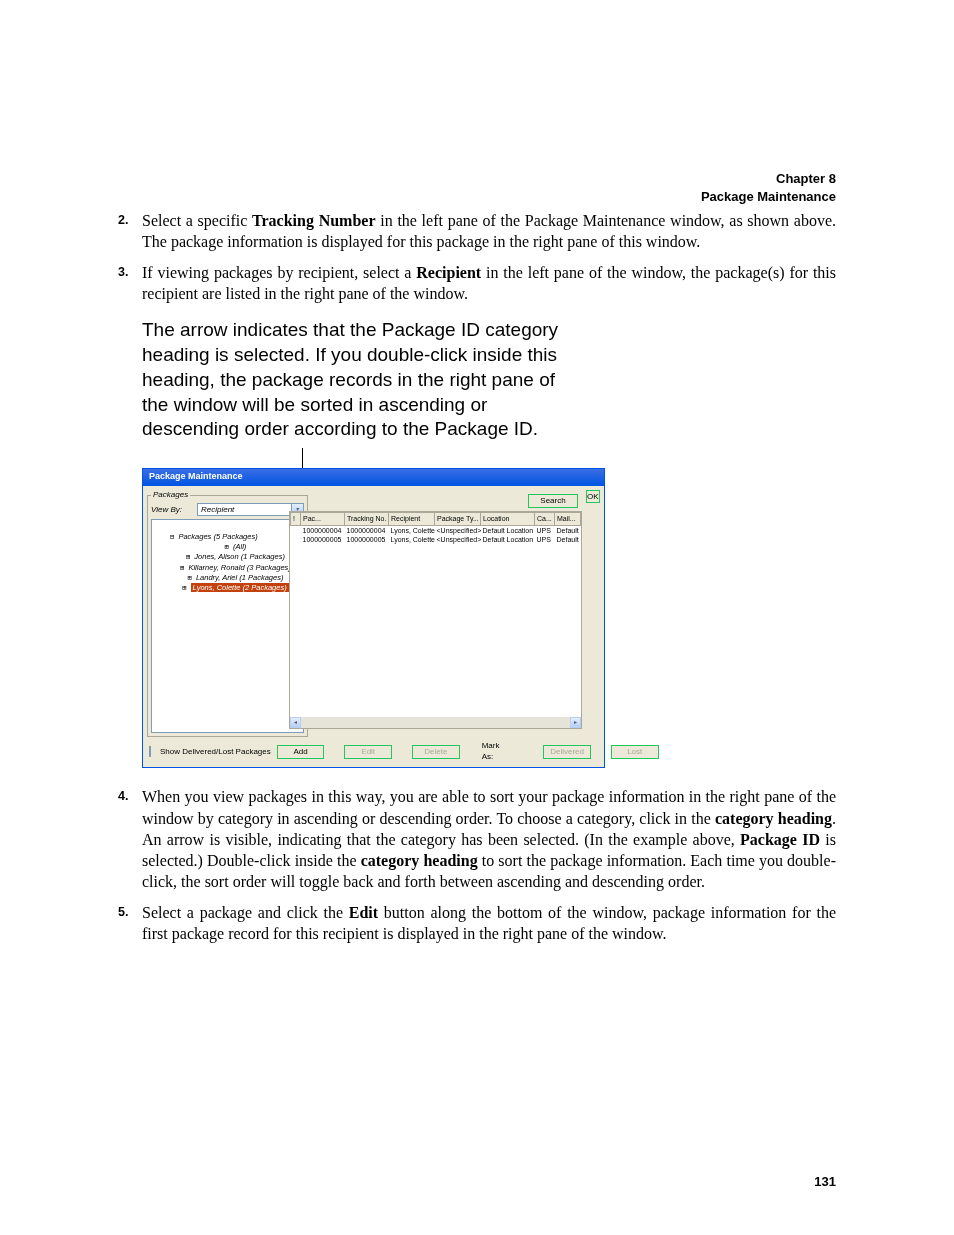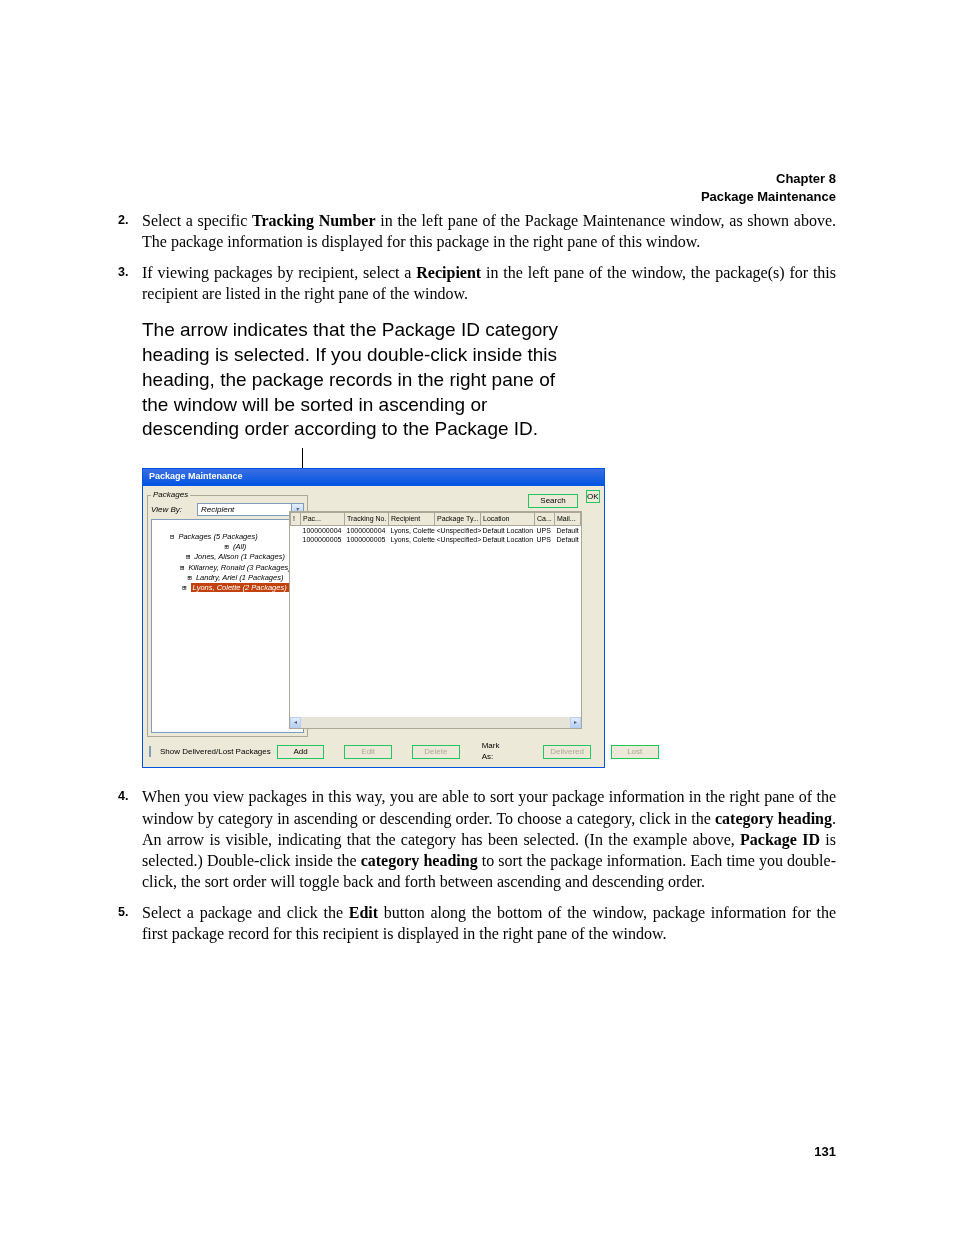--- a/index.html
+++ b/index.html
@@ -227,21 +227,21 @@
     background:#fff;
     display:inline-block;
     margin-right:3px;
     vertical-align:middle;
   }
   .ss-bottom .lbl { flex:1; white-space:nowrap;}
   .btn-row { display:flex; gap:20px; align-items:center;}
   .markas { font-size:8px; margin-left:2px; margin-right:12px;}
   .page-number {
     position: absolute;
-    bottom: 76px;
+    bottom: 46px;
     right: 118px;
     font-family: Arial, Helvetica, sans-serif;
     font-weight: bold;
     font-size: 13px;
   }
 </style>
 </head>
 <body>
 
 <div class="page">

